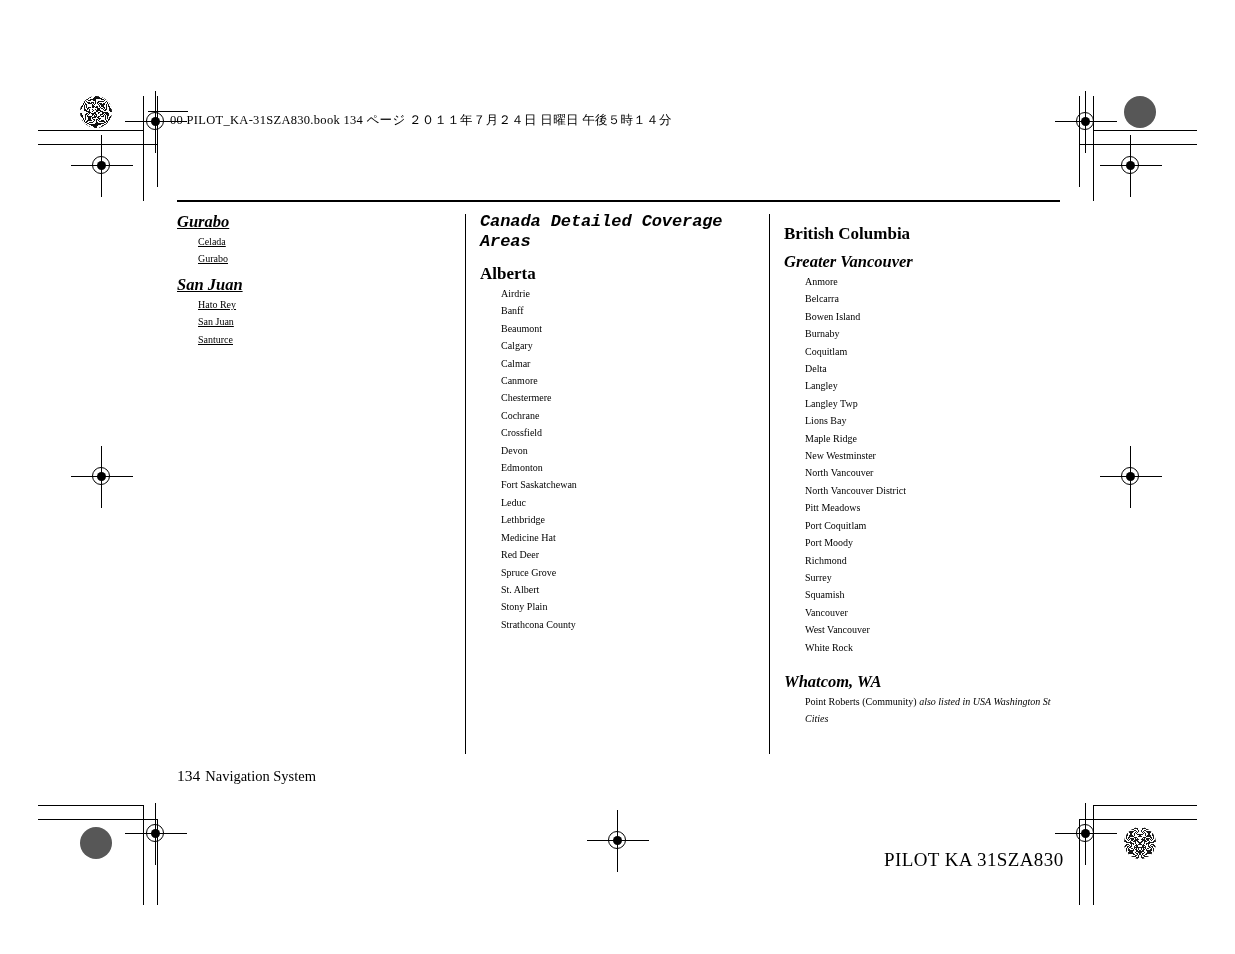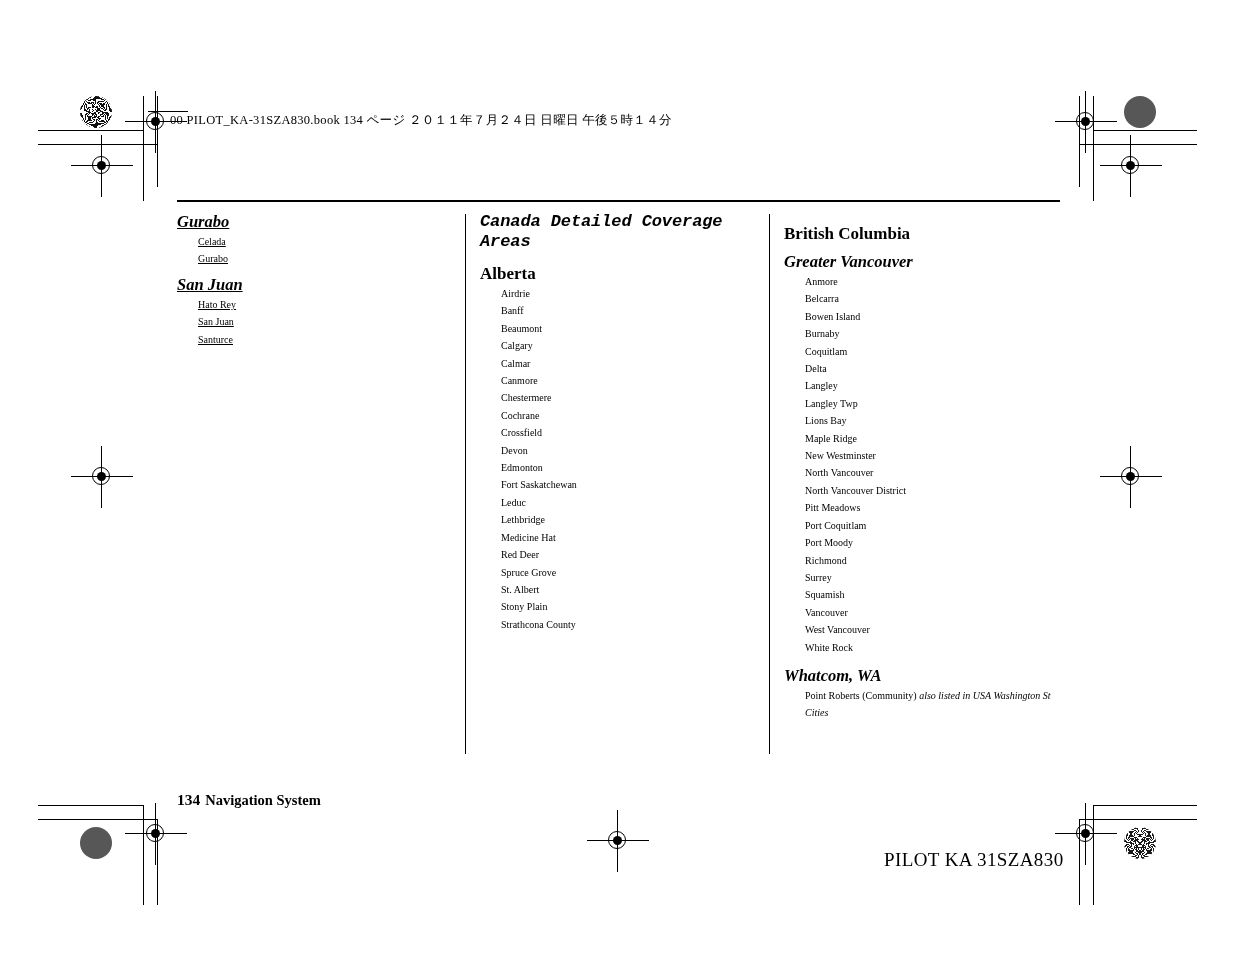--- a/index.html
+++ b/index.html
@@ -165,21 +165,21 @@
     margin: 12px 0 1px 0;
   }
   .sub-head-bolditalic {
     font-size: 16.5px;
     font-weight: bold;
     font-style: italic;
     line-height: 20px;
     margin: 0 0 1px 0;
   }
   .group { margin-bottom: 7px; }
-  .group.tight { margin-bottom: 10px; }
+  .group.tight { margin-bottom: 16px; }
 
   ul.citylist {
     list-style: none;
     margin: 0;
     padding: 0 0 0 21px;
   }
   ul.citylist li {
     font-size: 10px;
     line-height: 17.4px;
     white-space: nowrap;
@@ -189,23 +189,23 @@
   }
   ul.citylist li.wrap {
     white-space: normal;
     line-height: 17.4px;
   }
 
   
   #folio {
     position: absolute;
     left: 177px;
-    top: 791px;
+    top: 767px;
     font-size: 14.5px;
-    font-weight: bold;
+    font-weight: normal;
     white-space: nowrap;
   }
   #folio .pagenum { font-size: 15.5px; margin-right: 5px; }
 
   #bookcode {
     position: absolute;
     left: 884px;
     top: 849px;
     font-size: 19px;
     letter-spacing: 0.4px;

